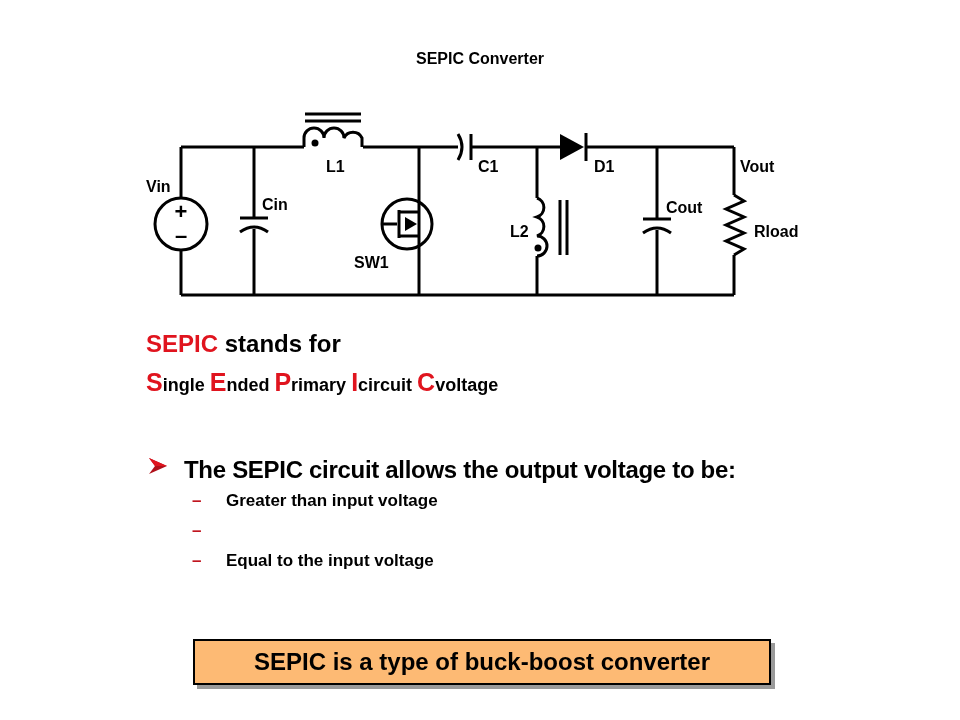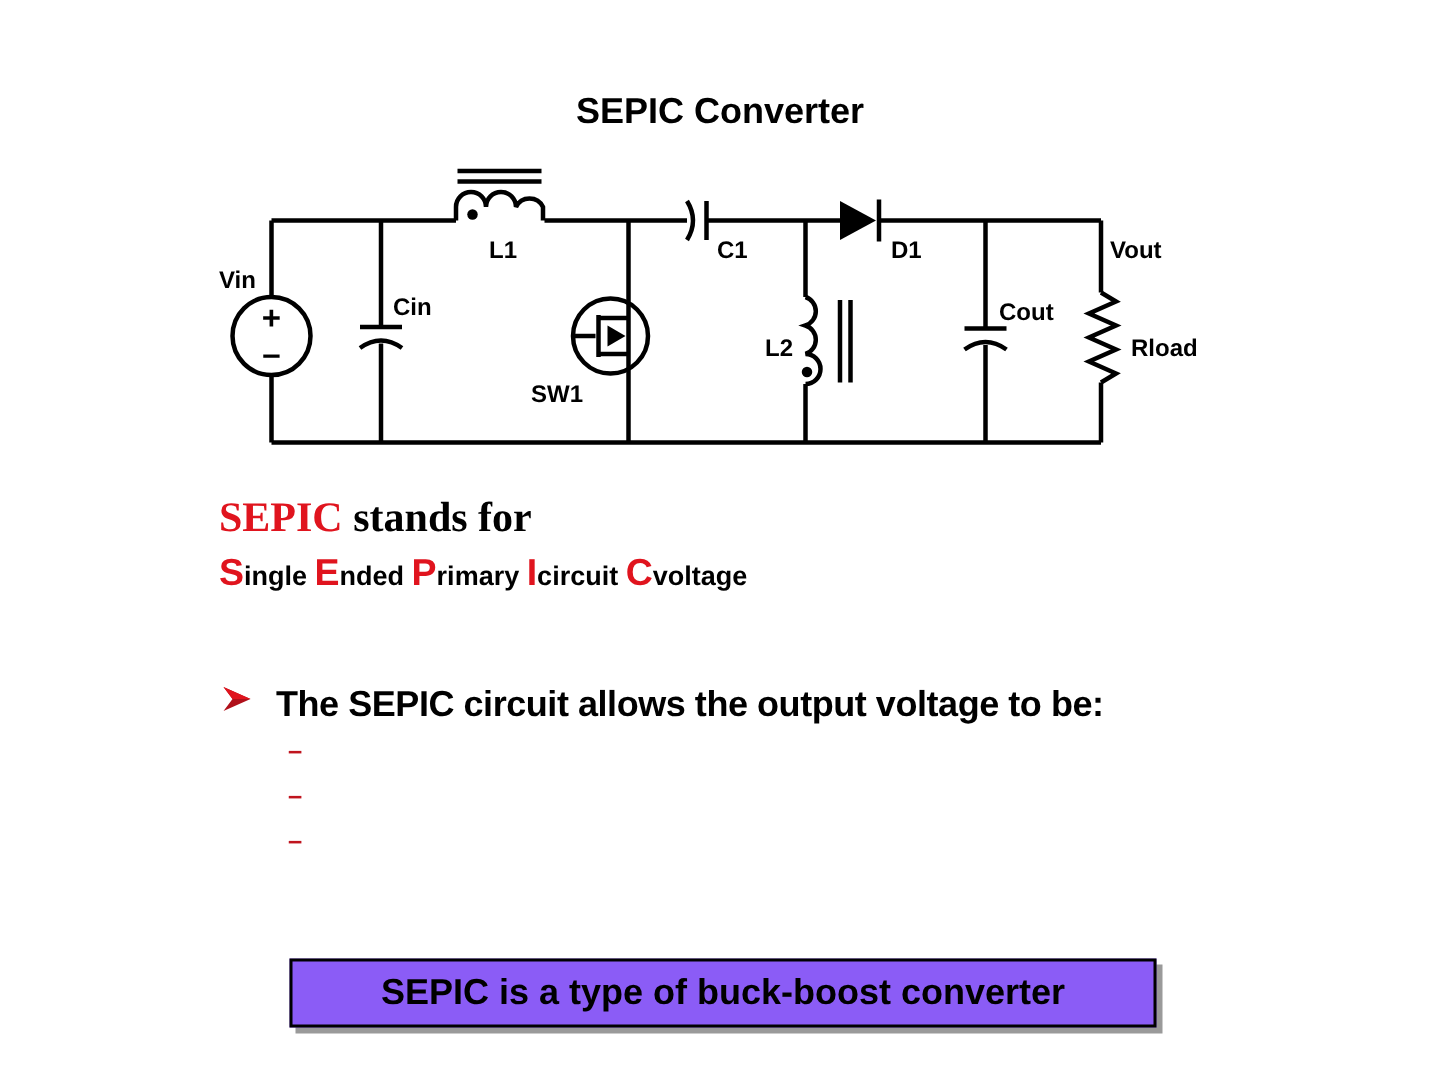--- a/index.html
+++ b/index.html
@@ -1,33 +1,33 @@
 <!DOCTYPE html>
 <html><head>
   <meta charset="utf-8">
   <style>
     html, body { margin: 0; padding: 0; background: #ffffff; }
     body { width: 960px; height: 720px; position: relative; overflow: hidden;
            font-family: "Liberation Sans", sans-serif; color: #000; }
-    .title { position: absolute; left: 0; width: 960px; top: 61px; text-align: center;
-             font-size: 24px; font-weight: bold; }
+    .title { position: absolute; left: 0; width: 960px; top: 50px; text-align: center;
+             font-size: 16px; font-weight: bold; }
     svg.circuit { position: absolute; left: 0; top: 0; width: 960px; height: 320px; }
     svg.circuit text { font-family: "Liberation Sans", sans-serif; font-weight: bold; font-size: 16px; fill: #000; }
     .wire { stroke: #000; stroke-width: 3; fill: none; }
     .red { color: #e0141e; }
-    .line1 { position: absolute; left: 146px; top: 330px; font-size: 28px; font-weight: bold; font-family: Liberation Serif, serif; }
+    .line1 { position: absolute; left: 146px; top: 330px; font-size: 24px; font-weight: bold; }
     .line2 { position: absolute; left: 146px; top: 368px; font-size: 18px; font-weight: bold; }
     .line2 .big { font-size: 25px; }
     .bullet { position: absolute; left: 148px; top: 456px; font-size: 24px; font-weight: bold;
               display: flex; align-items: flex-start; letter-spacing: -0.3px; }
     .bullet .arrow { width: 20px; height: 20px; margin-right: 16px; }
     .sub { position: absolute; left: 192px; font-size: 17px; font-weight: bold; display: flex; }
     .sub .dash { color: #c0141e; width: 34px; }
     .callout { position: absolute; left: 193px; top: 639px; width: 574px; height: 42px;
-               border: 2px solid #000; background: #8b5cf6; box-shadow: 4px 4px 0 #9a9a9a;
+               border: 2px solid #000; background: #fdba74; box-shadow: 4px 4px 0 #9a9a9a;
                display: flex; align-items: center; justify-content: center;
                font-size: 24px; font-weight: bold; }
   </style>
 </head>
 <body>
 
 <div class="title">SEPIC Converter</div>
 
 <svg class="circuit" viewBox="0 0 960 320">
 
@@ -133,23 +133,25 @@
 <div class="bullet">
   <svg class="arrow" viewBox="0 0 20 20">
     <polygon points="1,2 19,10 1,18 7,10" fill="#b0101a"></polygon>
     <polygon points="1,2 19,10 7,10" fill="#e0141e"></polygon>
   </svg>
   <span>The SEPIC circuit allows the output voltage to be:</span>
 </div>
 
 <div class="sub" style="top:491px">
   <span class="dash">–</span>
+  <span>Greater than input voltage</span>
 </div>
 <div class="sub" style="top:521px">
   <span class="dash">–</span>
 </div>
 <div class="sub" style="top:551px">
   <span class="dash">–</span>
+  <span>Equal to the input voltage</span>
 </div>
 
 <div class="callout">
   <span>SEPIC is a type of buck-boost converter</span>
 </div>
 
 </body></html>

